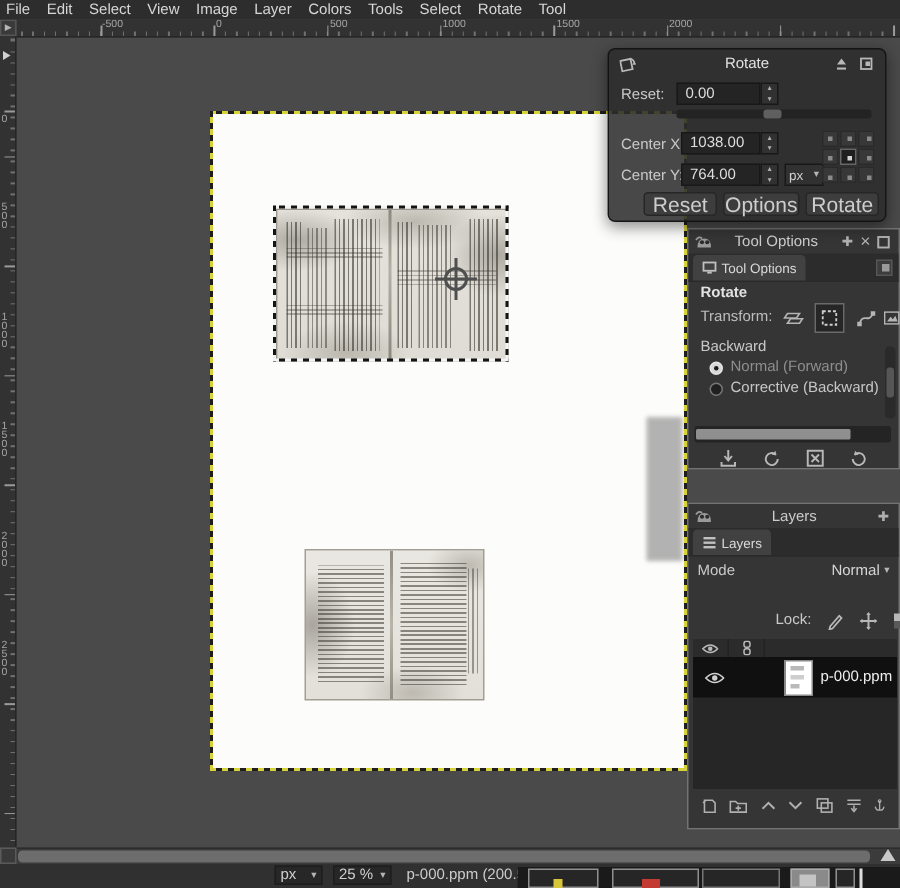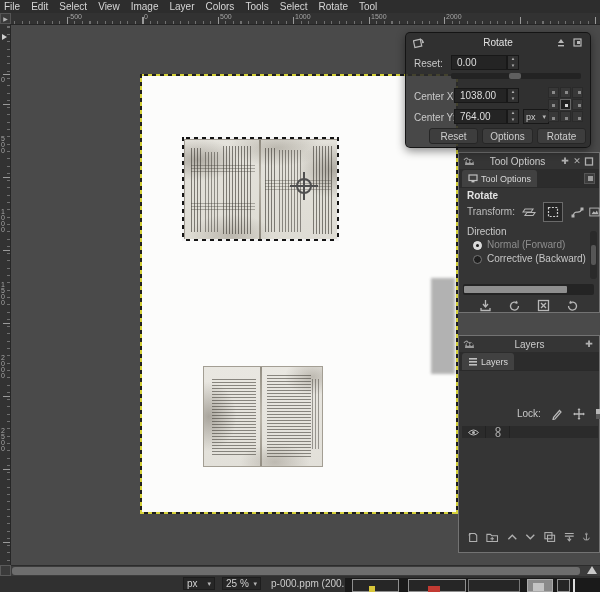--- a/index.html
+++ b/index.html
@@ -90,21 +90,21 @@
   #unit-combo{position:absolute;left:117px;top:76px;width:26px;height:15px;background:#313131;
      border:1px solid #181818;box-sizing:border-box;color:#cfcfcf;font-size:9px;
      display:flex;align-items:center;justify-content:space-between;padding:0 2px;}
   #pivot-grid{position:absolute;left:142px;top:54px;width:37px;height:37px;display:grid;
      grid-template-columns:repeat(3,11px);grid-template-rows:repeat(3,11px);gap:1px;}
   .pg-cell{background:#383838;border:1px solid #2a2a2a;box-sizing:border-box;position:relative;}
   .pg-cell i{position:absolute;left:3px;top:3px;width:3px;height:3px;background:#8a8a8a;}
   .pg-cell.active{background:#1f1f1f;border-color:#666;}
   .pg-cell.active i{background:#d5d5d5;left:3.5px;top:3.5px;}
   .rd-btn{position:absolute;top:95px;height:16px;background:#3d3d3d;border:1px solid #262626;
-     border-radius:3px;color:#cdcdcd;font-size:10px;display:flex;align-items:center;
+     border-radius:3px;color:#cdcdcd;font-size:14px;display:flex;align-items:center;
      justify-content:center;box-sizing:border-box;}
   
   .panel{position:absolute;left:458px;width:142px;background:#353535;border:1px solid #737373;
      box-sizing:border-box;z-index:35;font-size:10px;}
   .panel-titlebar{height:16px;display:flex;align-items:center;padding:0 4px;color:#cccccc;}
   .panel-title{flex:1;text-align:center;}
   .tb-ico{width:12px;text-align:center;font-size:9px;color:#b0b0b0;}
   .tabrow{height:18px;background:#2c2c2c;position:relative;border-bottom:1px solid #2a2a2a;}
   .tab{position:absolute;left:3px;top:1px;height:17px;background:#414141;border-radius:3px 3px 0 0;
      display:flex;align-items:center;gap:3px;padding:0 6px;font-size:9px;color:#d8d8d8;}
@@ -379,21 +379,21 @@
           <rect x="9.5" y="1.5" width="3" height="3" fill="#b5b5b5"></rect>
       </svg>
     </div>
     <div class="xfbtn" style="left:130px;width:11px;overflow:hidden">
       <svg width="14" height="12" viewBox="0 0 14 12">
         <rect x="1" y="1" width="12" height="10" fill="none" stroke="#b5b5b5" stroke-width="1.2"></rect>
         <path d="M3,9 L6,5 L8,7 L10,4 L12,9 z" fill="#b5b5b5"></path>
       </svg>
     </div>
 
-    <div id="to-direction-label">Direction</div>
+    <div id="to-direction-label">Backward</div>
     <div class="radio-row" style="top:86px">
       <span class="radio sel"></span>
       <span style="color:#8e8e8e">Normal (Forward)</span>
     </div>
     <div class="radio-row" style="top:100px">
       <span class="radio"></span>
       <span style="color:#c6c6c6">Corrective (Backward)</span>
     </div>
     <div id="to-vscroll">
         <div class="thumb"></div>
@@ -438,20 +438,27 @@
       <div class="tab">
         <svg width="10" height="9" viewBox="0 0 10 9">
           <rect x="1" y="1" width="8" height="1.6" fill="#c0c0c0"></rect>
           <rect x="1" y="4" width="8" height="1.6" fill="#c0c0c0"></rect>
           <rect x="1" y="7" width="8" height="1.6" fill="#c0c0c0"></rect>
         </svg>
         <span>Layers</span>
       </div>
     </div>
 
+    <div id="mode-row">
+      <span>Mode</span>
+      <span class="val">
+        <span>Normal</span>
+        <span class="chev">▾</span>
+      </span>
+    </div>
 
 
     <div id="lock-row">
       <span>Lock:</span>
       <svg width="12" height="12" viewBox="0 0 12 12">
         <path d="M2.5,9.5 L8.5,2.5 l1.5,1.5 L4,11 l-2,.5 z" fill="none" stroke="#b8b8b8" stroke-width="1.2"></path>
       </svg>
       <svg width="12" height="12" viewBox="0 0 12 12">
         <path d="M6,1 v10 M1,6 h10" stroke="#b8b8b8" stroke-width="1.3"></path>
         <path d="M6,0 l1.5,2 h-3 z M6,12 l1.5,-2 h-3 z M0,6 l2,-1.5 v3 z M12,6 l-2,-1.5 v3 z" fill="#b8b8b8"></path>
@@ -472,20 +479,34 @@
         </svg>
       </div>
       <div class="vh-cell">
         <svg width="8" height="10" viewBox="0 0 8 10">
           <rect x="2" y="0.5" width="4" height="4" rx="1.5" fill="none" stroke="#b8b8b8" stroke-width="1"></rect>
           <rect x="2" y="5.5" width="4" height="4" rx="1.5" fill="none" stroke="#b8b8b8" stroke-width="1"></rect>
         </svg>
       </div>
     </div>
 
+    <div id="layer-list">
+      <div id="layer-row">
+        <svg style="margin-left:8px" width="13" height="8" viewBox="0 0 13 8">
+          <path d="M0.5,4 Q6.5,-2 12.5,4 Q6.5,10 0.5,4 z" fill="none" stroke="#cfcfcf" stroke-width="1.1"></path>
+          <circle cx="6.5" cy="4" r="1.8" fill="#cfcfcf"></circle>
+        </svg>
+        <div id="layer-thumb">
+          <i style="top:3px"></i>
+            <i style="top:9px;opacity:.7"></i>
+            <i style="top:15px;width:6px"></i>
+        </div>
+        <span id="layer-name">p-000.ppm</span>
+      </div>
+    </div>
 
     <div id="layers-btnrow">
       <svg width="13" height="13" viewBox="0 0 13 13">
         <path d="M3,2 h6 l2,2 v7 h-8 z" fill="none" stroke="#b0b0b0" stroke-width="1.2"></path>
         <path d="M2,4 l2,-2" stroke="#b0b0b0" stroke-width="1.2"></path>
       </svg>
       <svg width="14" height="12" viewBox="0 0 14 12">
         <path d="M1,3 h4 l1.5,1.5 H13 V11 H1 z" fill="none" stroke="#b0b0b0" stroke-width="1.2"></path>
         <path d="M7,6 v4 M5,8 h4" stroke="#b0b0b0" stroke-width="1.2"></path>
       </svg>

